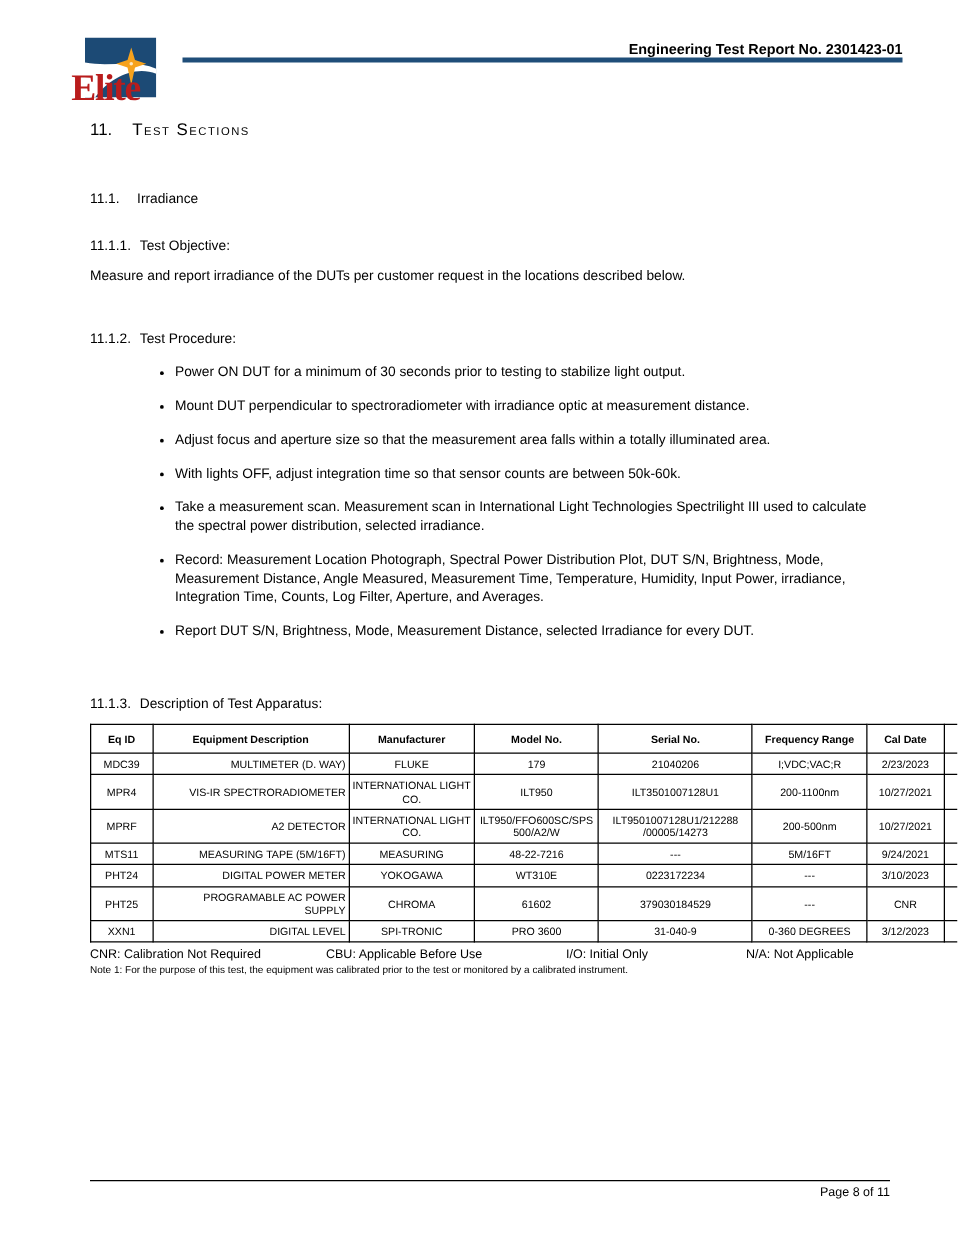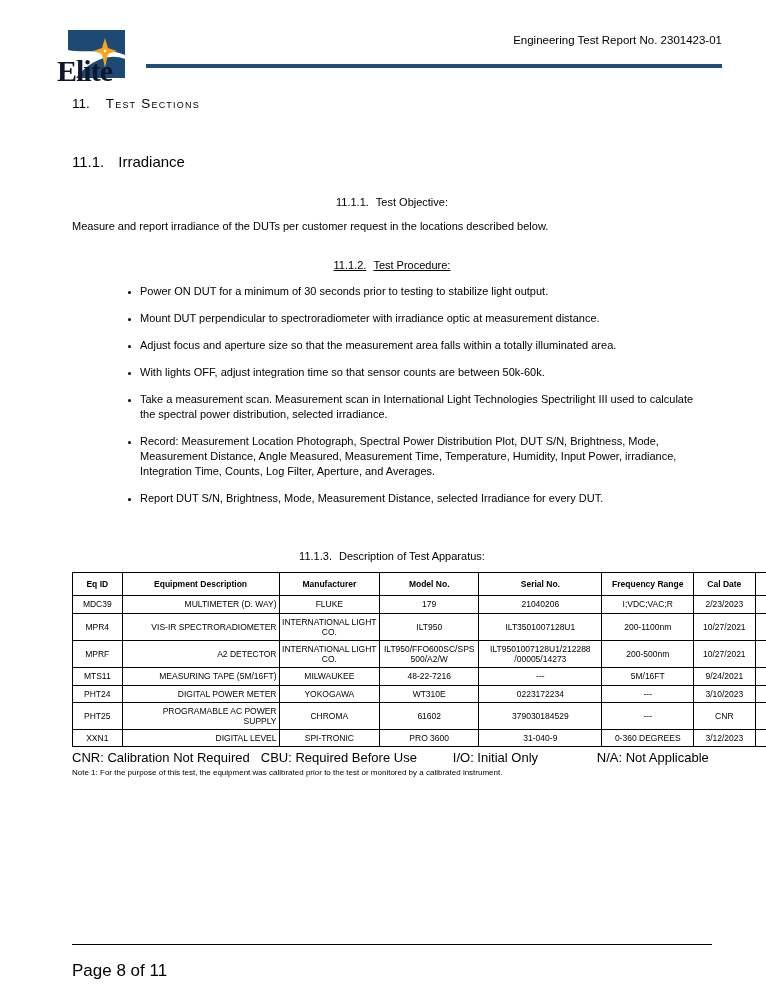--- a/index.html
+++ b/index.html
@@ -4,67 +4,67 @@
 <style>
   html,body{margin:0;padding:0;background:#fff;}
   .page{
     position:relative;width:766px;height:995px;background:#ffffff;
     font-family:"Liberation Sans",sans-serif;color:#000;overflow:hidden;
   }
 
   
   .report-header{
     position:absolute;left:146px;right:44px;top:34px;
-    text-align:right;font-size:11.5px;font-weight:normal;
-    padding-bottom:18px;border-bottom:4px solid #1f4e79;
+    text-align:right;font-size:11.5px;font-weight:bold;
+    padding-bottom:0;border-bottom:4px solid #1f4e79;
   }
   .logo{position:absolute;left:57px;top:30px;width:82px;height:62px;}
   .logo svg{position:absolute;left:11px;top:0;}
   .logo-text{
     position:absolute;left:0;top:26px;
     font-family:"Liberation Serif",serif;font-weight:bold;
-    font-size:30px;line-height:1;color:#0f172a;letter-spacing:-1px;
+    font-size:30px;line-height:1;color:#b91c1c;letter-spacing:-1px;
   }
 
   
   .content{position:absolute;left:72px;top:95px;width:640px;font-size:11px;line-height:1.3;}
   .h-main{font-size:13.5px;font-variant:small-caps;letter-spacing:1.2px;}
   .h-main .num{letter-spacing:0;margin-right:16px;}
-  .h-sub{margin-top:39px;font-size:15px;}
+  .h-sub{margin-top:39px;font-size:11px;}
   .h-sub .num{margin-right:14px;}
-  .h-sub2{margin-top:24px;font-size:11px;text-align:center;}
+  .h-sub2{margin-top:24px;font-size:11px;}
   .h-sub2 .num{margin-right:7px;}
   .body-par{margin-top:10px;}
   .bullets{margin:8px 0 0 0;padding:0 0 0 56px;}
   .bullets li{margin:12px;padding:0 0 0 0;line-height:15px;list-style-type:disc;}
   .bullets li::marker{font-size:9px;}
 
   
   .apparatus-table{
     margin-top:9px;border-collapse:collapse;table-layout:fixed;
     width:752px;font-size:8.5px;line-height:1.2;
   }
   .apparatus-table th,.apparatus-table td{
     border:1px solid #000;text-align:center;vertical-align:middle;
     padding:3px 2px;overflow-wrap:anywhere;
   }
   .apparatus-table th{font-weight:bold;white-space:nowrap;padding:6px 2px;overflow:hidden;}
   .apparatus-table td.left{text-align:right;padding-left:5px;}
 
   .legend{
-    margin-top:3px;font-size:13px;display:grid;
+    margin-top:3px;font-size:10px;display:grid;
     grid-template-columns:29.5% 30% 22.5% 18%;
   }
   .note{font-size:8px;margin-top:1px;}
 
   
   .footer{
     position:absolute;left:72px;right:54px;top:944px;
-    border-top:1.5px solid #000;
-    font-size:17px;padding-top:16px;
+    border-top:1.5px solid #000;text-align:right;
+    font-size:10px;padding-top:4px;
   }
 </style>
 </head>
 <body>
 
 <div class="page">
 
   <div class="logo">
     <svg width="57" height="48" viewBox="0 0 57 48">
       <rect x="0" y="0" width="57" height="48" fill="#1c4a75"></rect>
@@ -87,21 +87,21 @@
 
     <div class="h-sub">
       <span class="num">11.1.</span><span>Irradiance</span>
     </div>
 
     <div class="h-sub2">
       <span class="num">11.1.1.</span><span>Test Objective:</span>
     </div>
     <div class="body-par">Measure and report irradiance of the DUTs per customer request in the locations described below.</div>
 
-    <div class="h-sub2" style="margin-top:24px;text-decoration:underline;">
+    <div class="h-sub2" style="margin-top:36px;">
       <span class="num">11.1.2.</span><span>Test Procedure:</span>
     </div>
     <ul class="bullets">
       <li>Power ON DUT for a minimum of 30 seconds prior to testing to stabilize light output.</li>
       <li>Mount DUT perpendicular to spectroradiometer with irradiance optic at measurement distance.</li>
       <li>Adjust focus and aperture size so that the measurement area falls within a totally illuminated area.</li>
       <li>With lights OFF, adjust integration time so that sensor counts are between 50k-60k.</li>
       <li>Take a measurement scan. Measurement scan in International Light Technologies Spectrilight III used to calculate the spectral power distribution, selected irradiance.</li>
       <li>Record: Measurement Location Photograph, Spectral Power Distribution Plot, DUT S/N, Brightness, Mode, Measurement Distance, Angle Measured, Measurement Time, Temperature, Humidity, Input Power, irradiance, Integration Time, Counts, Log Filter, Aperture, and Averages.</li>
       <li>Report DUT S/N, Brightness, Mode, Measurement Distance, selected Irradiance for every DUT.</li>
@@ -161,21 +161,21 @@
           <td>INTERNATIONAL LIGHT CO.</td>
           <td>ILT950/FFO600SC/SPS500/A2/W</td>
           <td>ILT9501007128U1/212288 /00005/14273</td>
           <td>200-500nm</td>
           <td>10/27/2021</td>
           <td>10/27/2023</td>
         </tr>
         <tr>
           <td>MTS11</td>
           <td class="left">MEASURING TAPE (5M/16FT)</td>
-          <td>MILWAUKEE</td>
+          <td>MEASURING</td>
           <td>48-22-7216</td>
           <td>---</td>
           <td>5M/16FT</td>
           <td>9/24/2021</td>
           <td>9/24/2023</td>
         </tr>
         <tr>
           <td>PHT24</td>
           <td class="left">DIGITAL POWER METER</td>
           <td>YOKOGAWA</td>
@@ -203,21 +203,21 @@
           <td>31-040-9</td>
           <td>0-360 DEGREES</td>
           <td>3/12/2023</td>
           <td>3/12/2024</td>
         </tr>
       </tbody>
     </table>
 
     <div class="legend">
       <span>CNR: Calibration Not Required</span>
-      <span>CBU: Required Before Use</span>
+      <span>CBU: Applicable Before Use</span>
       <span>I/O: Initial Only</span>
       <span>N/A: Not Applicable</span>
     </div>
     <div class="note">Note 1: For the purpose of this test, the equipment was calibrated prior to the test or monitored by a calibrated instrument.</div>
 
   </div>
 
   <div class="footer">
     <span>Page 8 of 11</span>
   </div>

